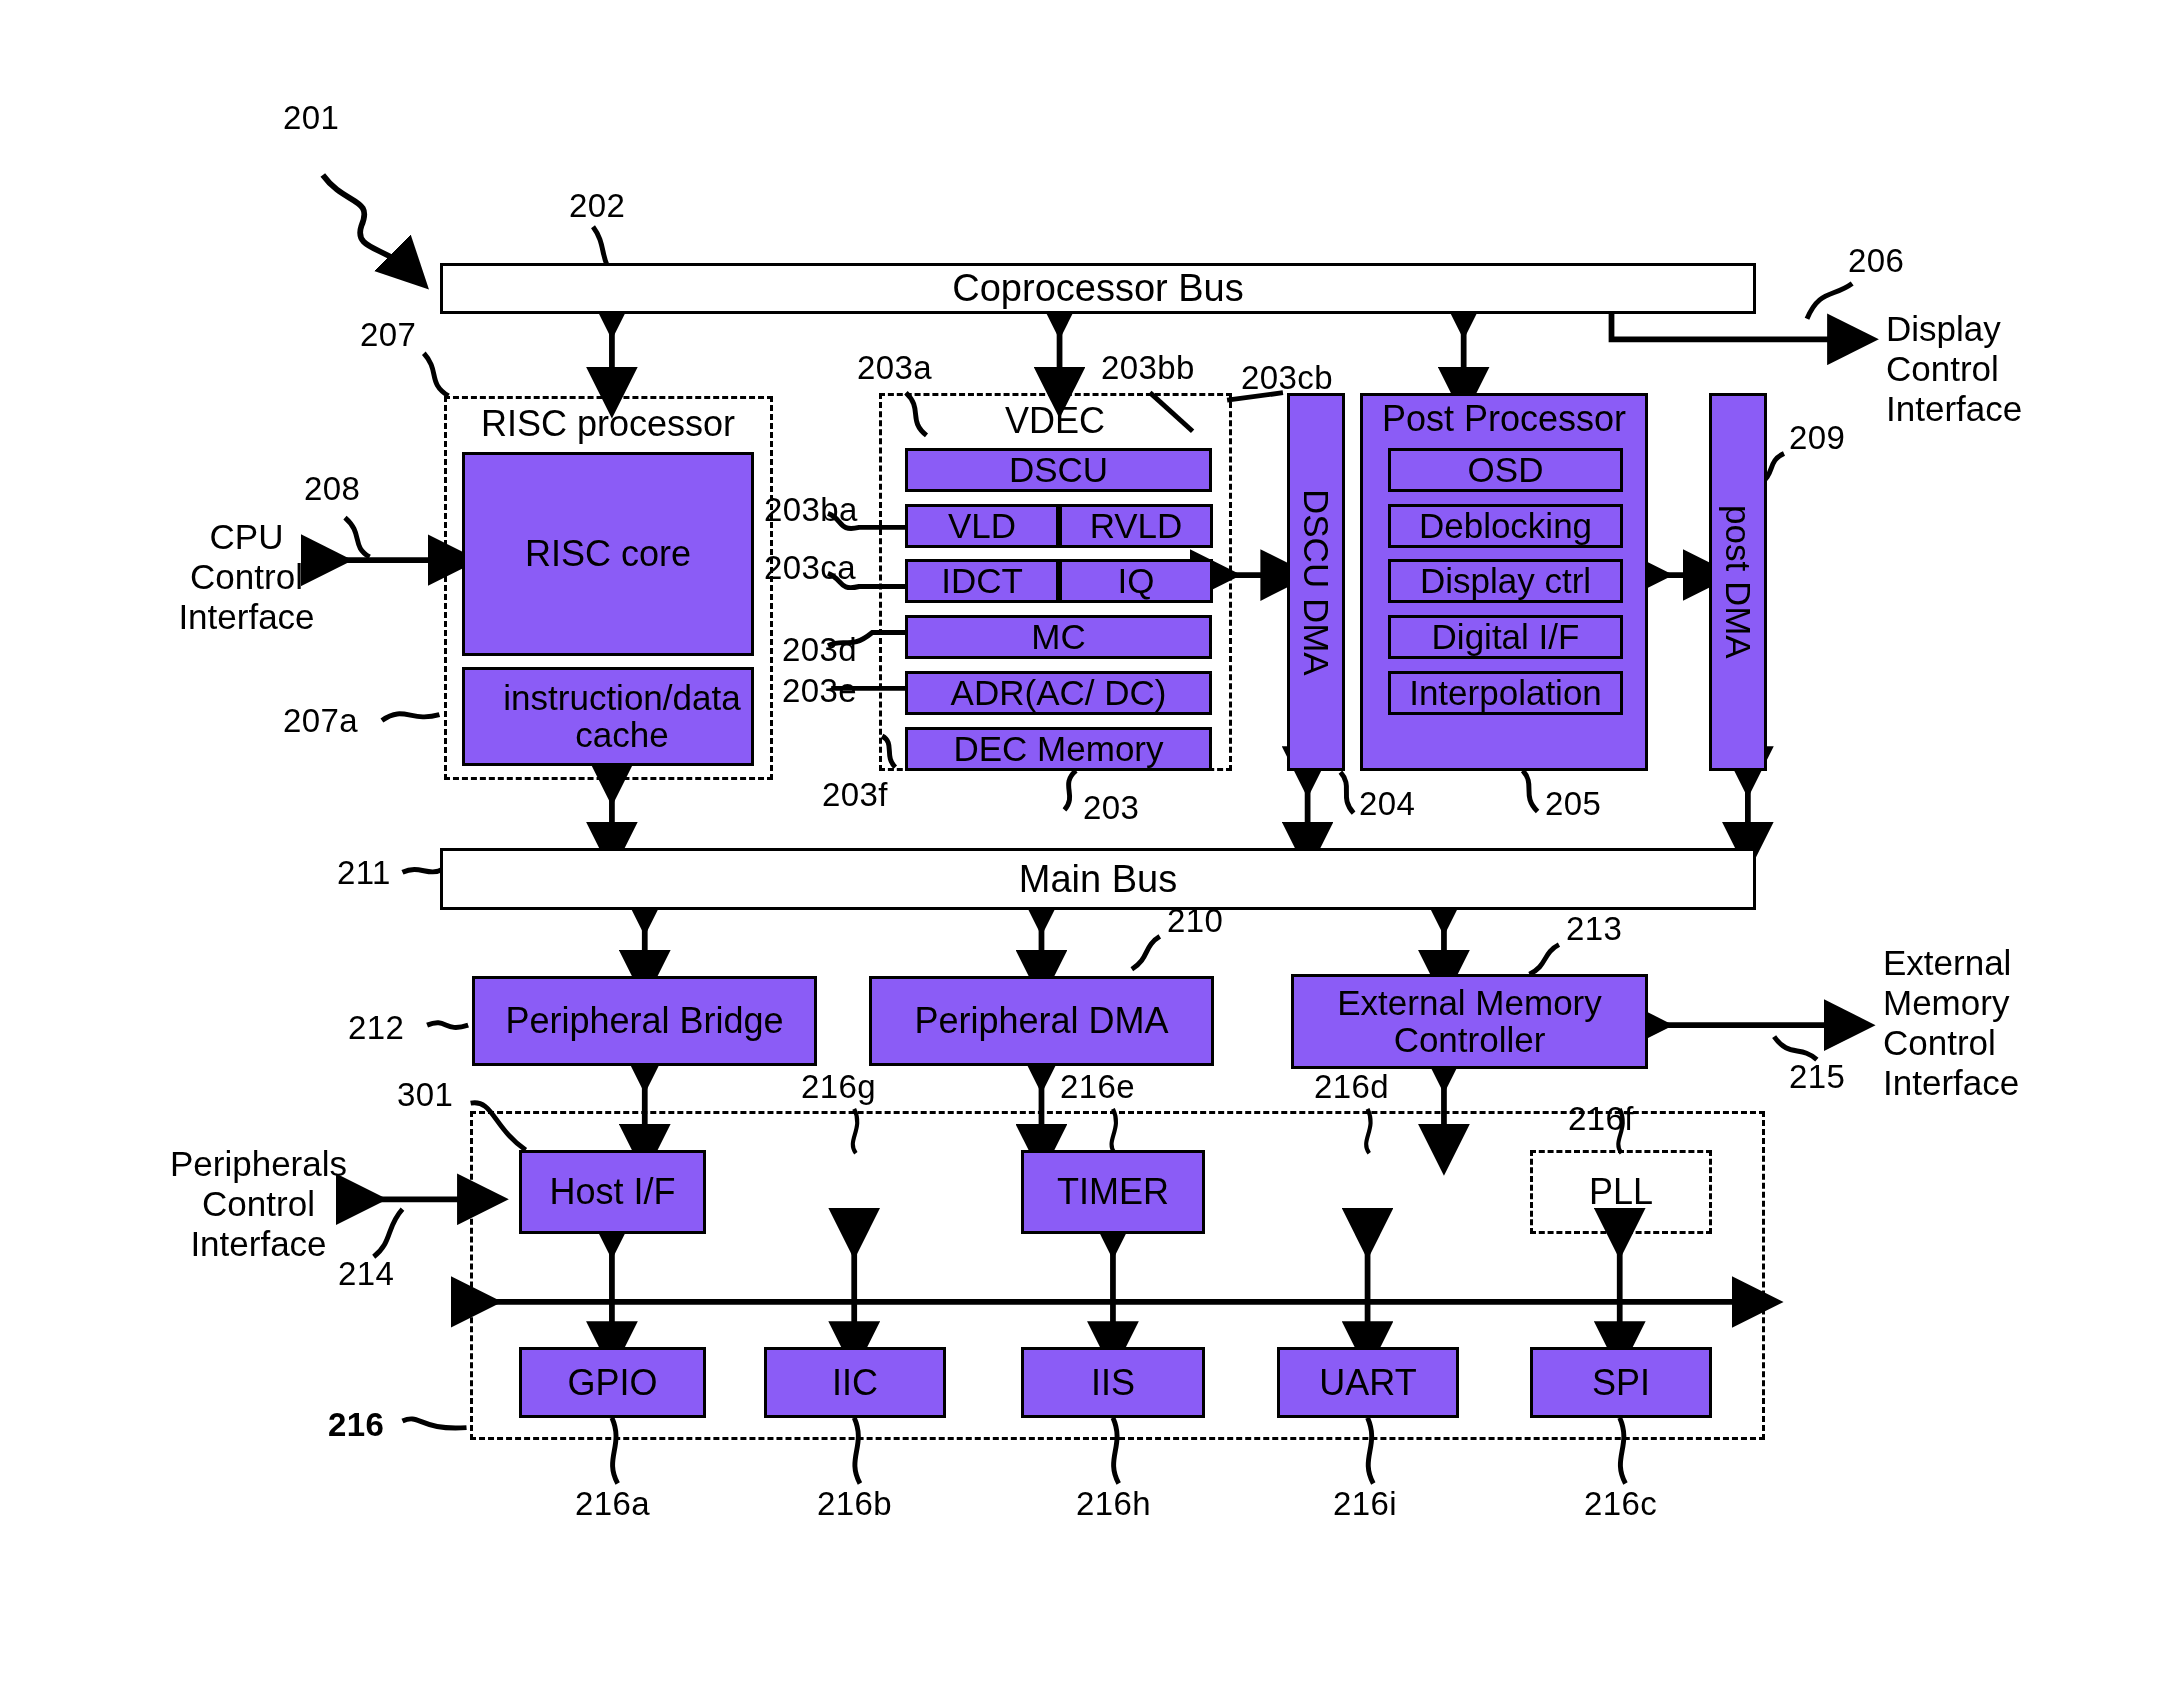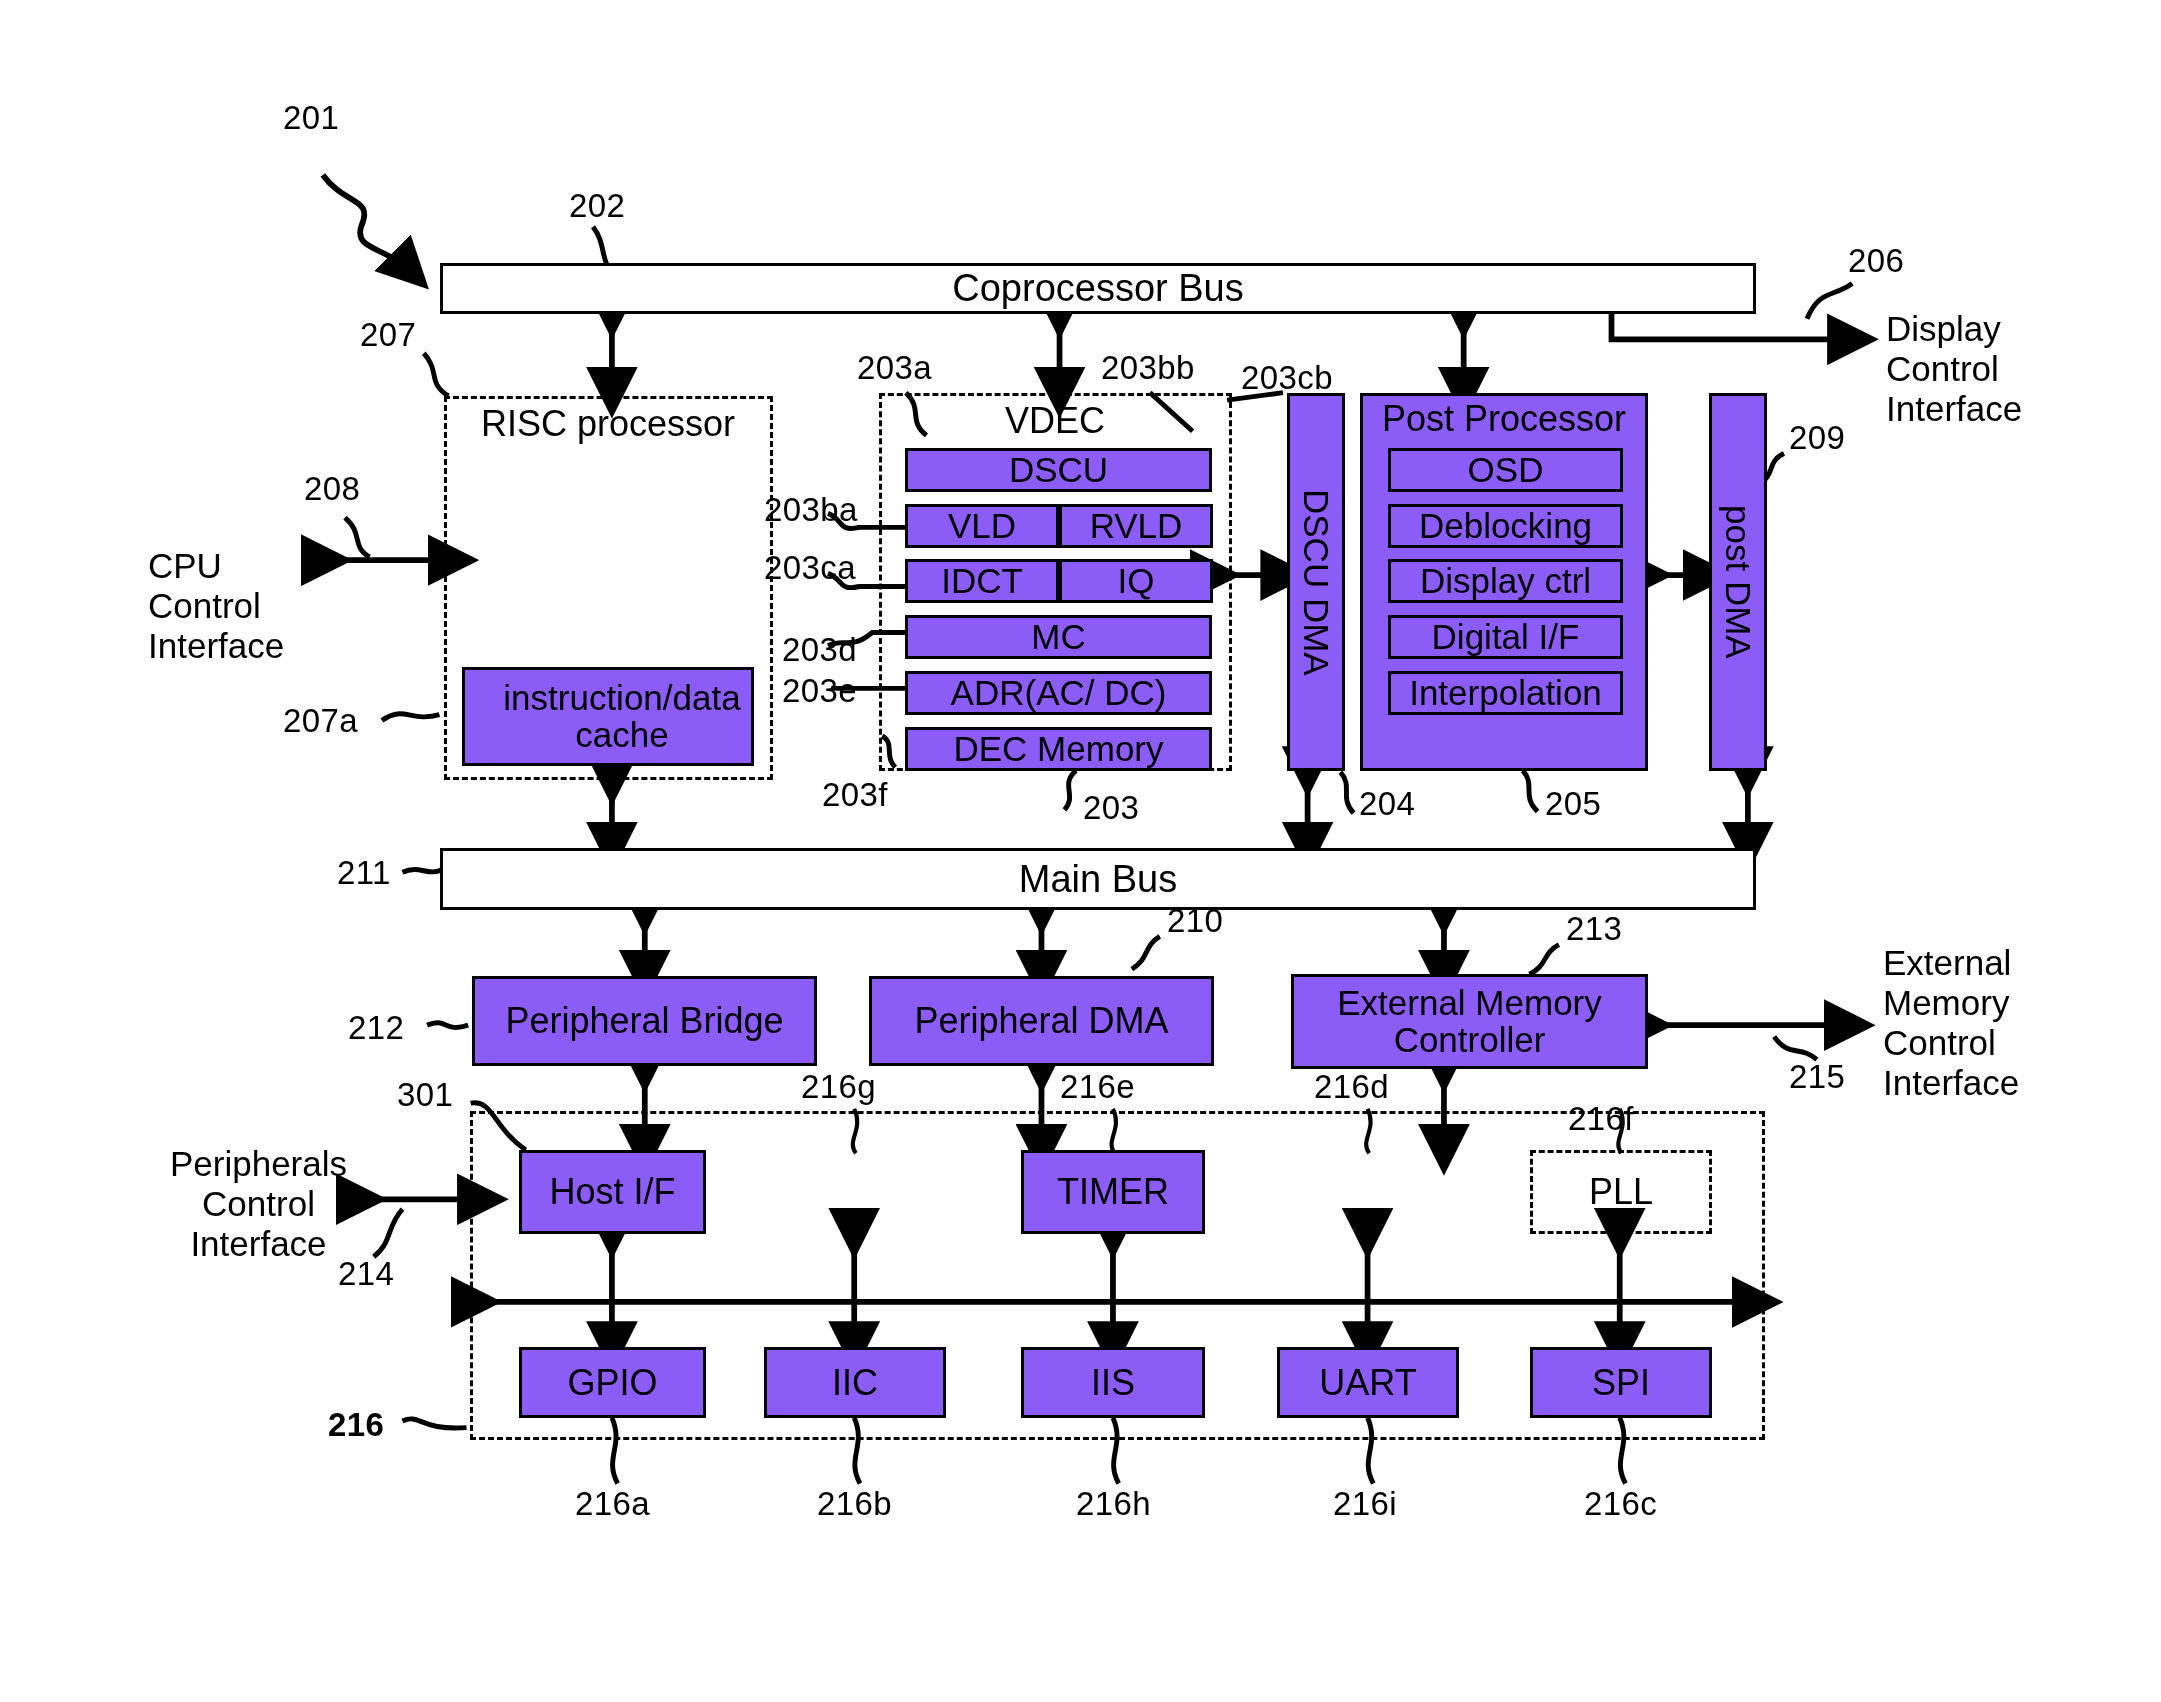--- a/index.html
+++ b/index.html
@@ -169,26 +169,29 @@
   <div class="num" style="left:1076px;top:1485px;">216h</div>
   <div class="num" style="left:1333px;top:1485px;">216i</div>
   <div class="num" style="left:1584px;top:1485px;">216c</div>
 
   <div class="bus" style="left:440px;top:263px;width:1316px;height:51px;">
     <span class="f46">Coprocessor Bus</span>
   </div>
 
   <div class="dash" style="left:444px;top:396px;width:329px;height:384px;"></div>
   <div class="lbl f44" style="left:460px;top:404px;width:296px;text-align:center;">RISC processor</div>
+  <div class="box" style="left:462px;top:452px;width:292px;height:204px;">
+    <span class="f44">RISC core</span>
+  </div>
   <div class="box" style="left:462px;top:667px;width:292px;height:99px;">
     <span class="f42" style="white-space:pre-line;margin-left:28px;">instruction/data
 cache</span>
   </div>
 
-  <div class="cap f42" style="left:148px;top:546px;width:197px;text-align:left;white-space:pre-line;">CPU
+  <div class="cap f42" style="left:148px;top:517px;width:197px;text-align:center;white-space:pre-line;">CPU
 Control
 Interface</div>
 
   <div class="dash" style="left:879px;top:393px;width:353px;height:378px;"></div>
   <div class="lbl f44" style="left:895px;top:401px;width:320px;text-align:center;">VDEC</div>
 
   <div class="box" style="left:905px;top:448px;width:307px;height:44px;">
     <span class="f42">DSCU</span>
   </div>
   <div class="box" style="left:905px;top:504px;width:154px;height:44px;">

